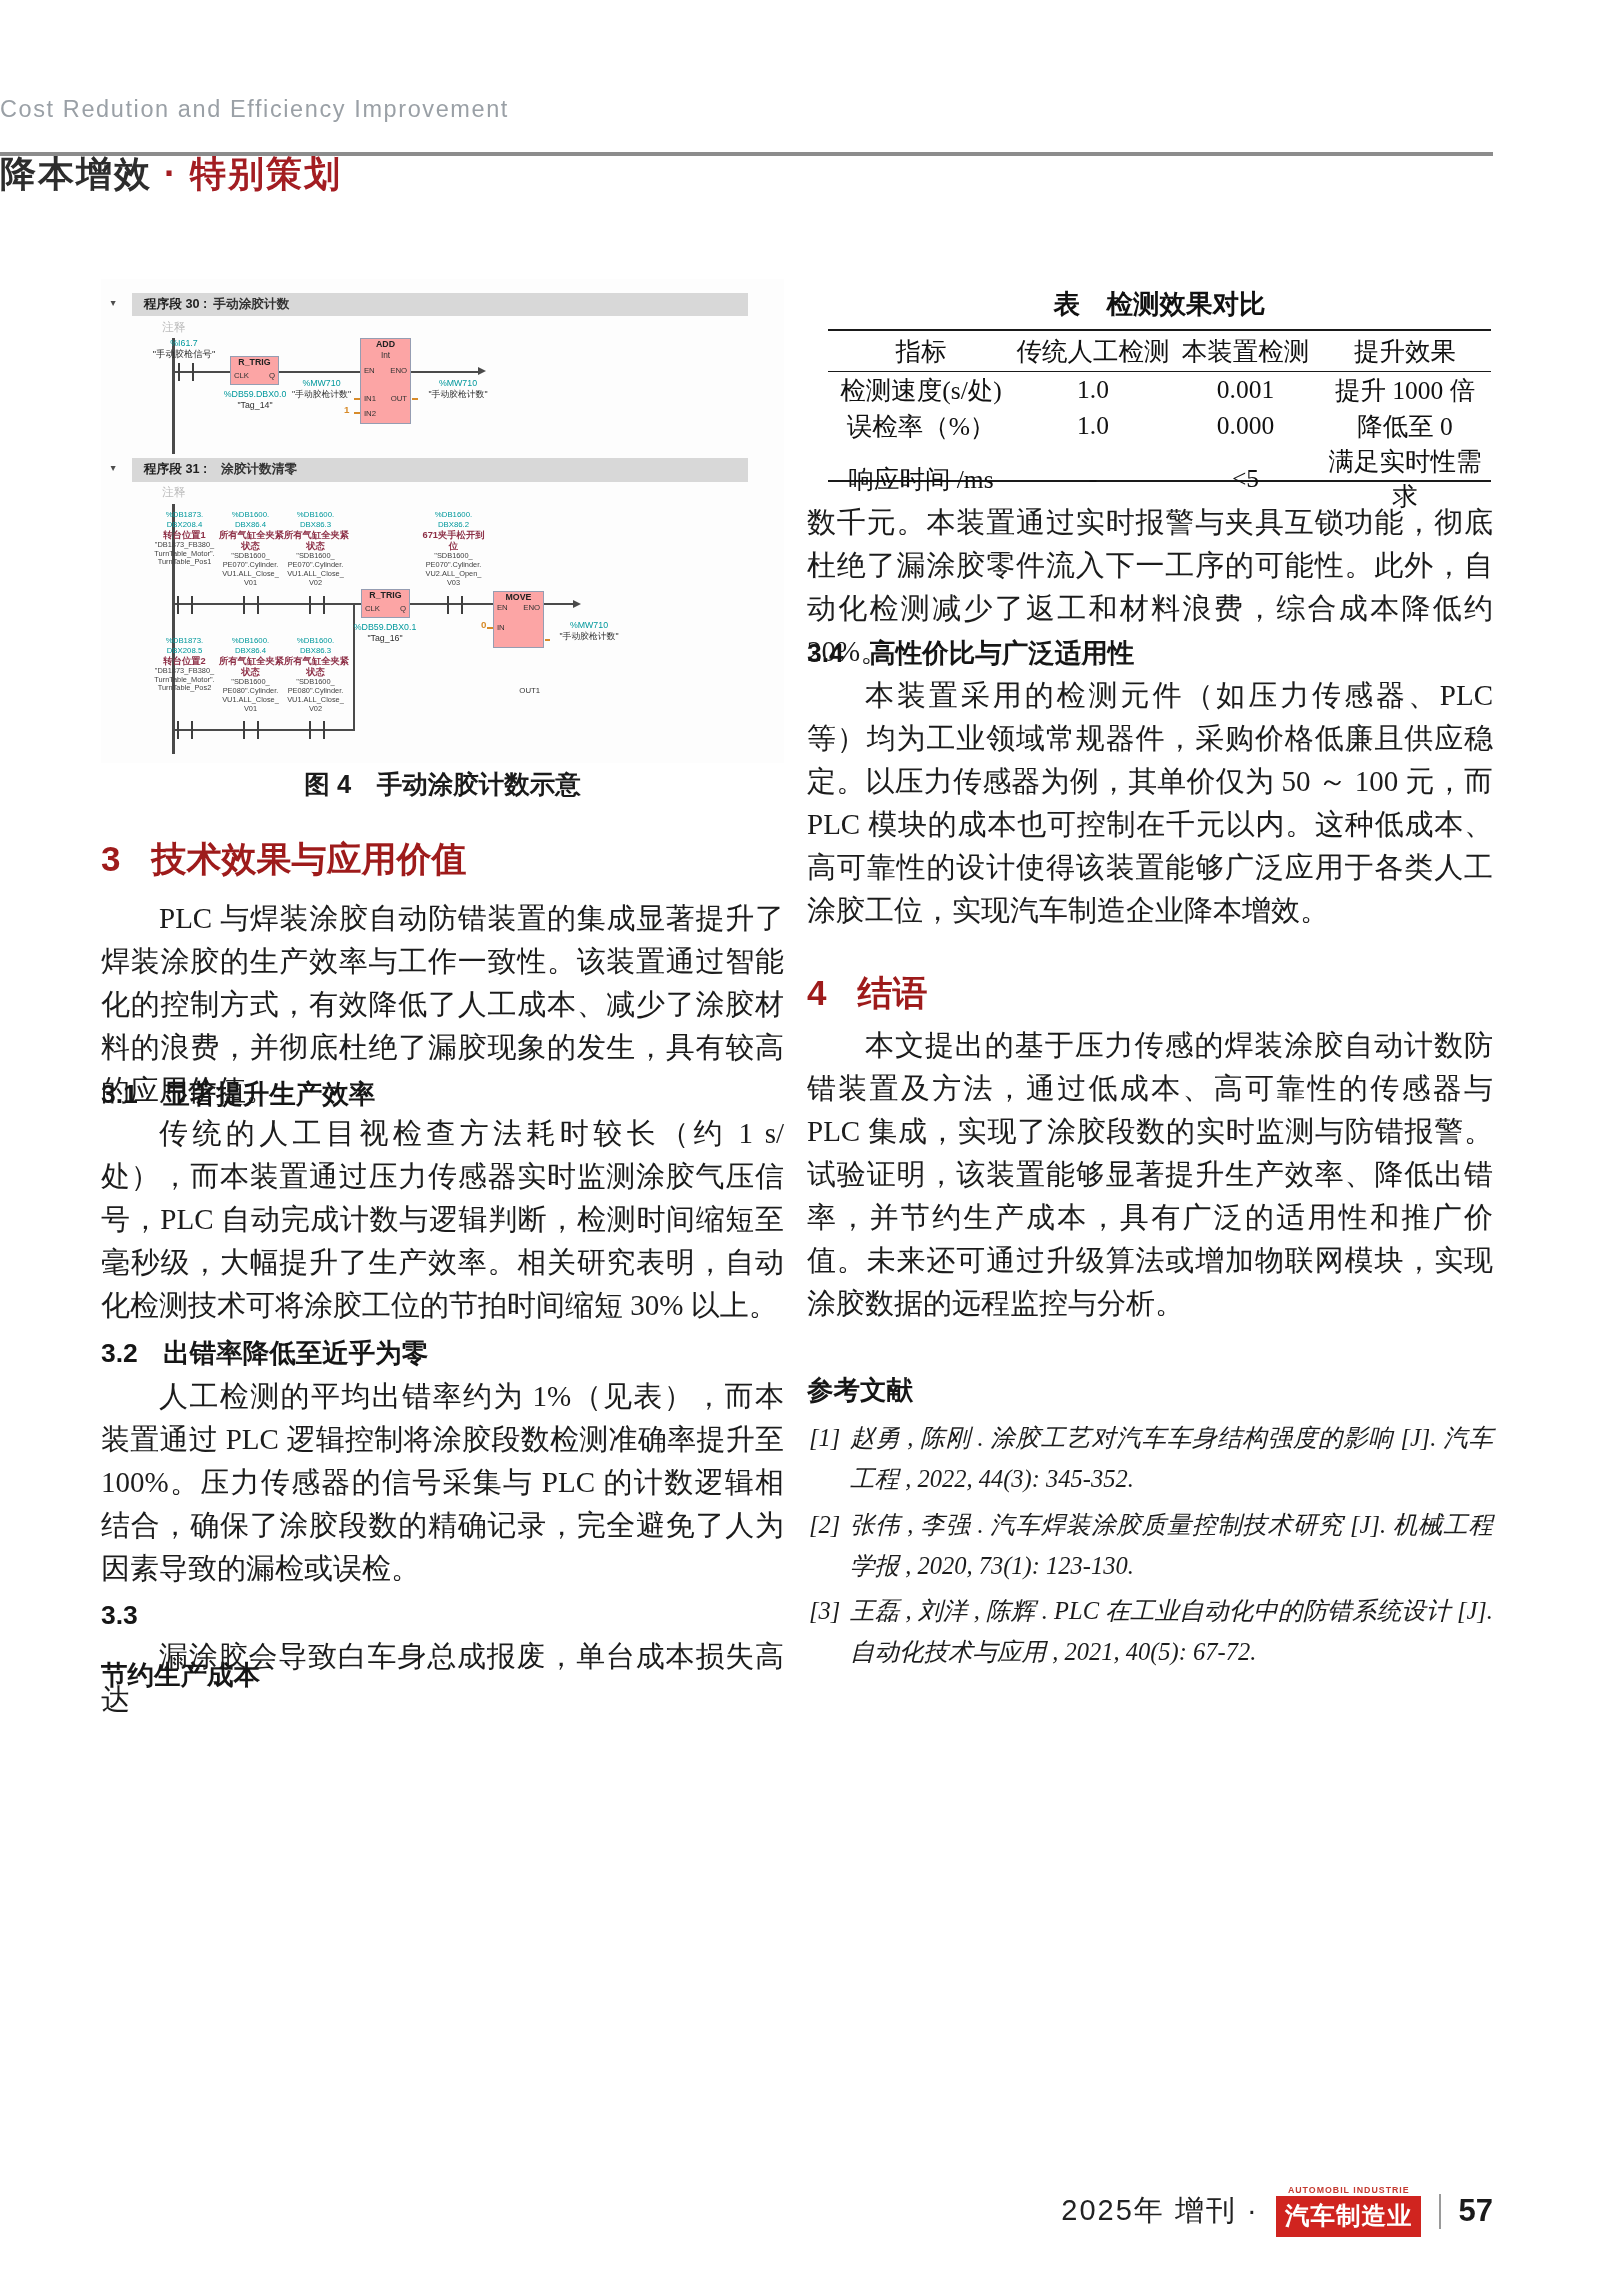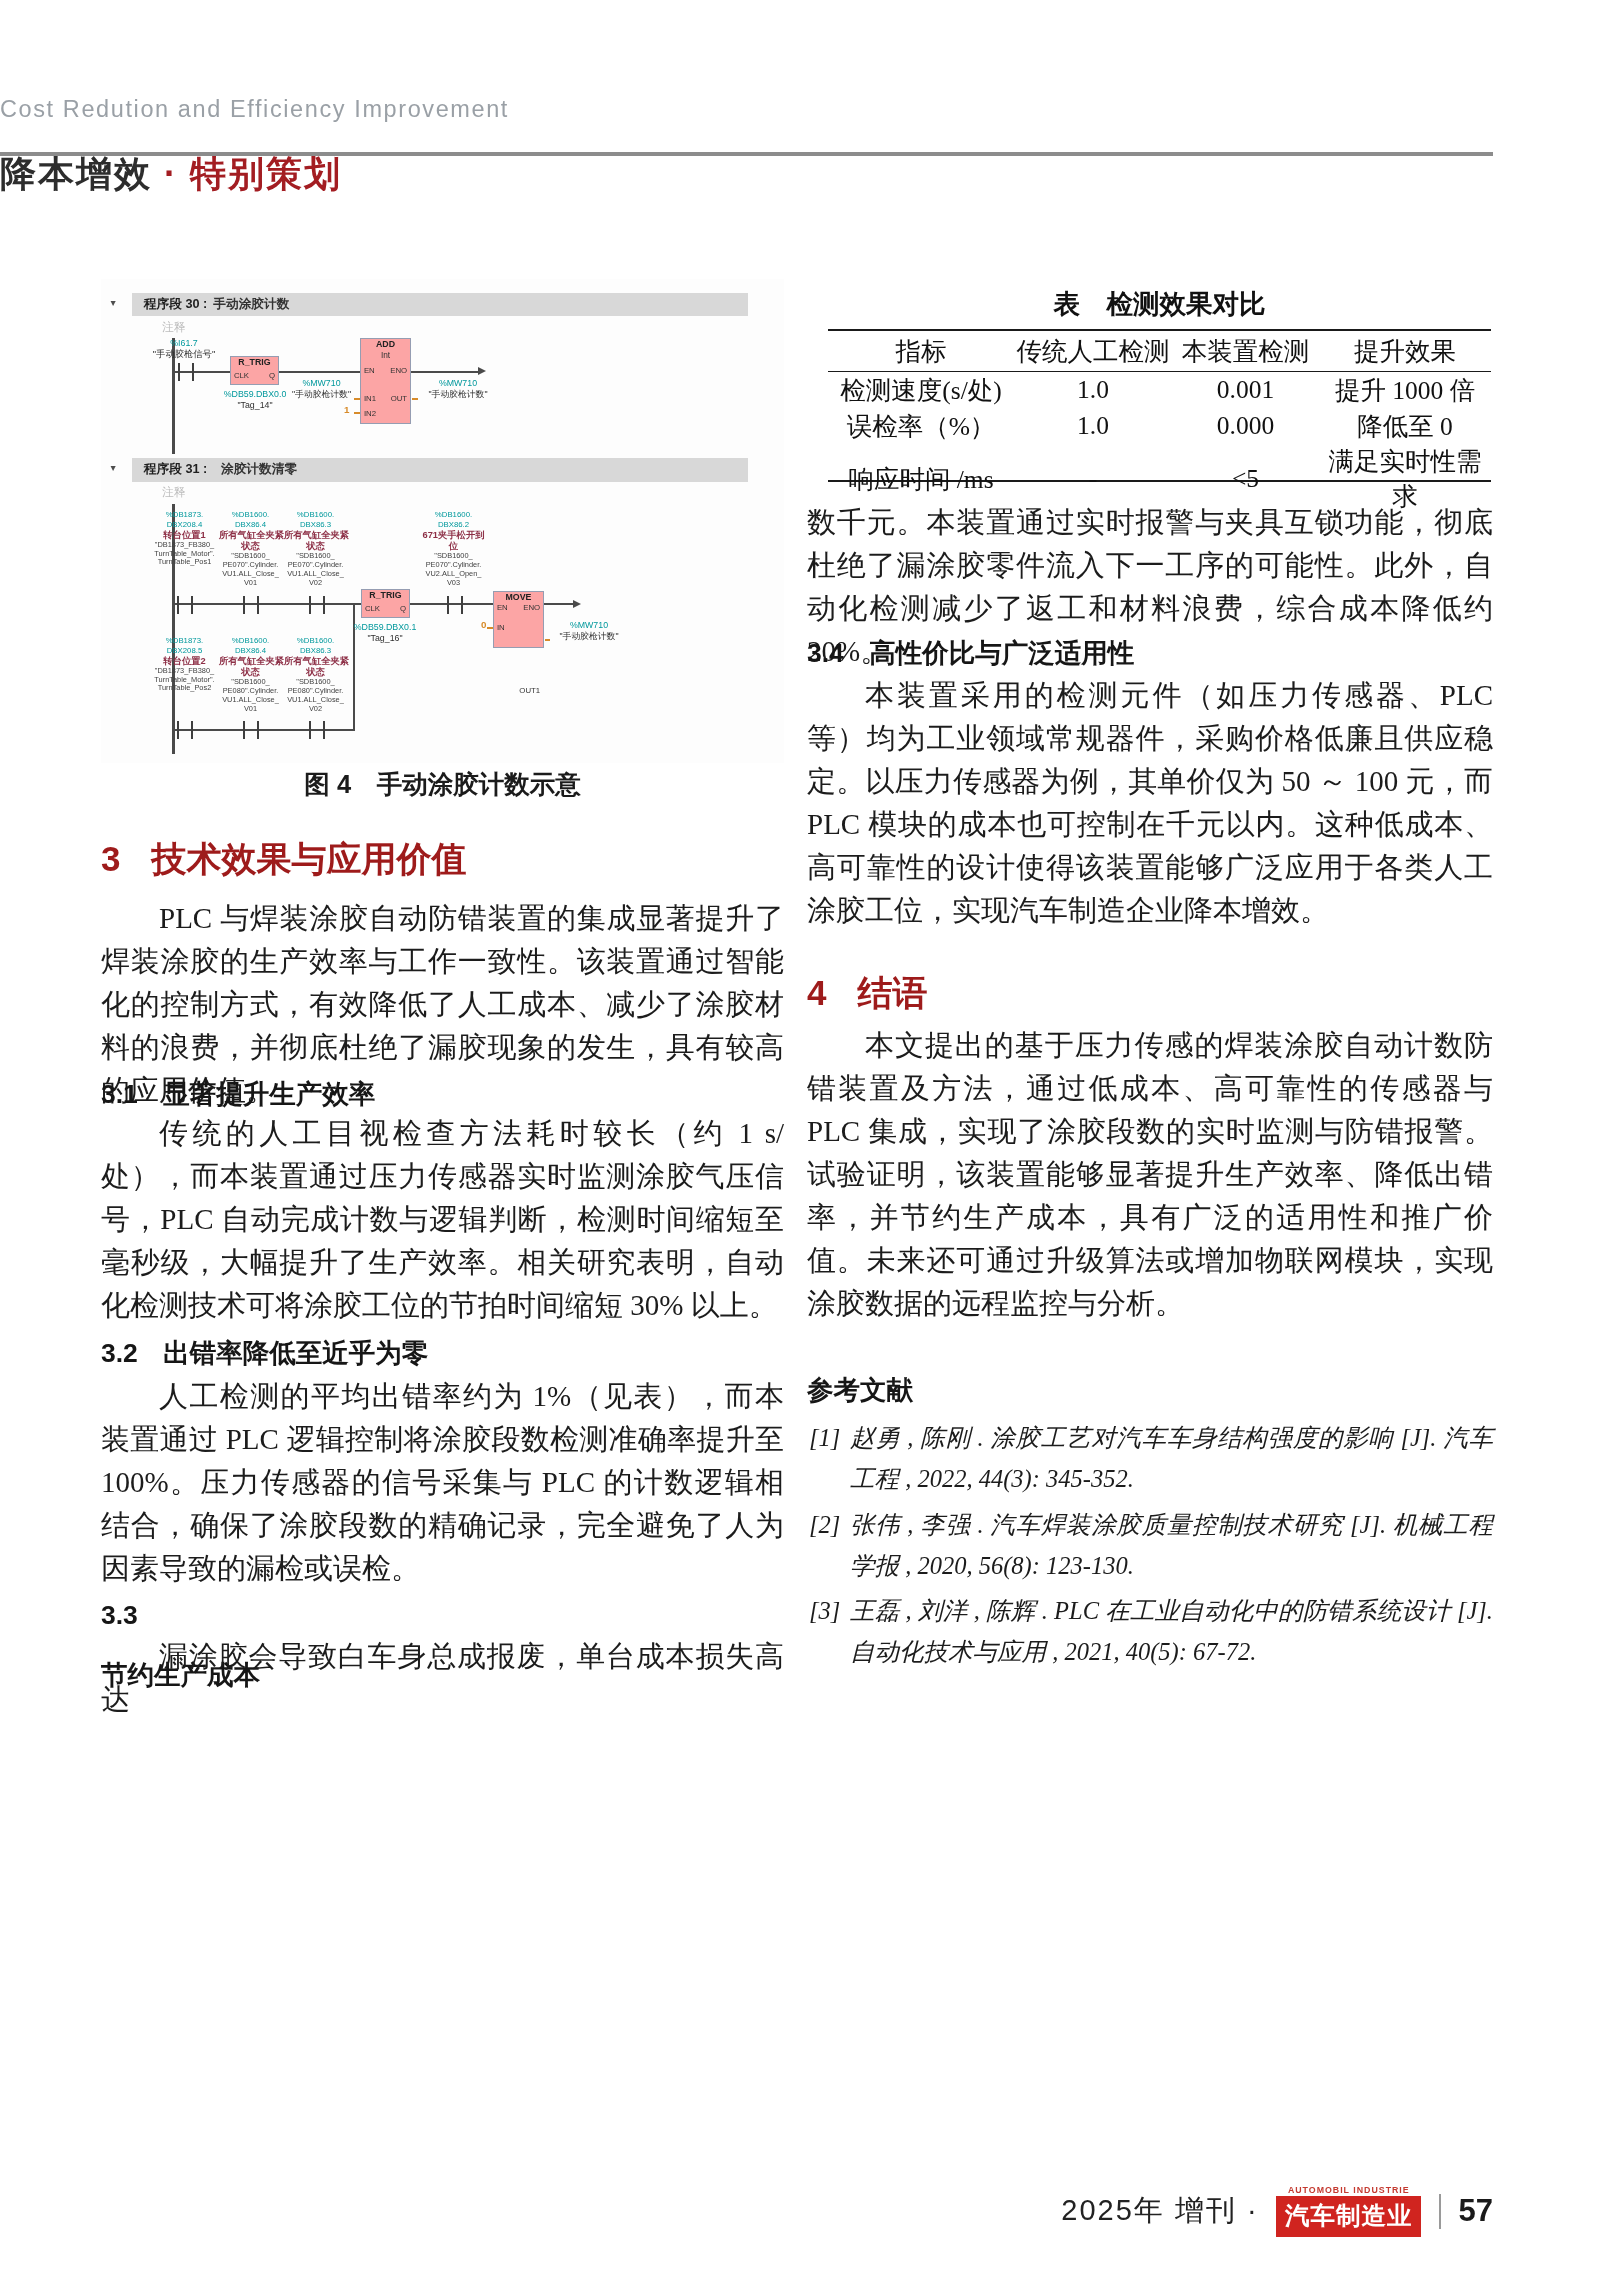--- a/index.html
+++ b/index.html
@@ -378,21 +378,21 @@
   </div>
   <div class="para ind" style="left:807px; top:1024px; width:686px;">本文提出的基于压力传感的焊装涂胶自动计数防错装置及方法，通过低成本、高可靠性的传感器与 PLC 集成，实现了涂胶段数的实时监测与防错报警。试验证明，该装置能够显著提升生产效率、降低出错率，并节约生产成本，具有广泛的适用性和推广价值。未来还可通过升级算法或增加物联网模块，实现涂胶数据的远程监控与分析。</div>
 
   <div class="refs-title">参考文献</div>
   <div class="ref-item" style="top:1417px;">
     <span class="mk">[1]</span>
     <span>赵勇 , 陈刚 . 涂胶工艺对汽车车身结构强度的影响 [J]. 汽车工程 , 2022, 44(3): 345-352.</span>
   </div>
   <div class="ref-item" style="top:1504px;">
     <span class="mk">[2]</span>
-    <span>张伟 , 李强 . 汽车焊装涂胶质量控制技术研究 [J]. 机械工程学报 , 2020, 56(8): 123-130.</span>
+    <span>张伟 , 李强 . 汽车焊装涂胶质量控制技术研究 [J]. 机械工程学报 , 2020, 73(1): 123-130.</span>
   </div>
   <div class="ref-item" style="top:1590px;">
     <span class="mk">[3]</span>
     <span>王磊 , 刘洋 , 陈辉 . PLC 在工业自动化中的防错系统设计 [J]. 自动化技术与应用 , 2021, 40(5): 67-72.</span>
   </div>
 
   <div class="footer">
     <span class="foot-text">2025年  增刊 ·</span>
     <span class="logo">
       <span class="logo-top">AUTOMOBIL INDUSTRIE</span>

